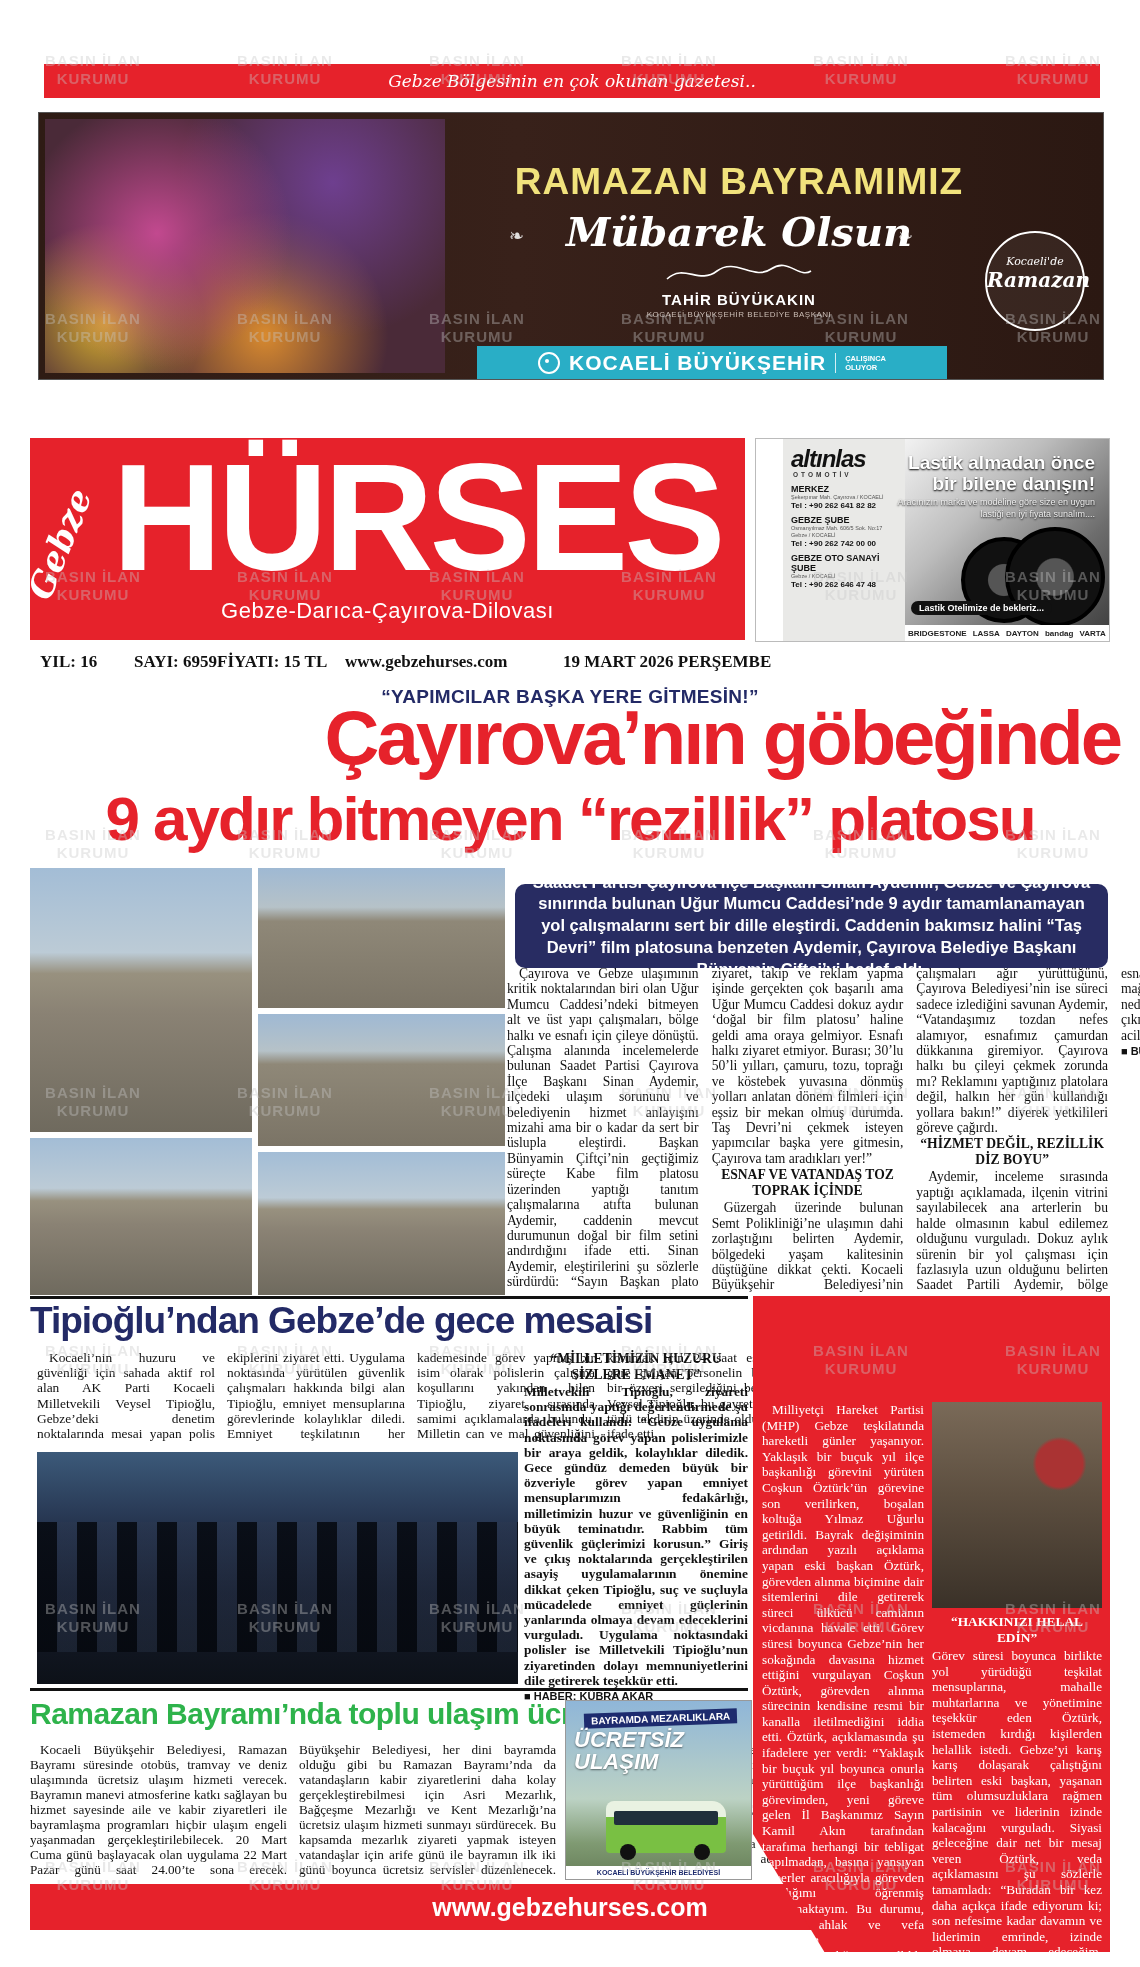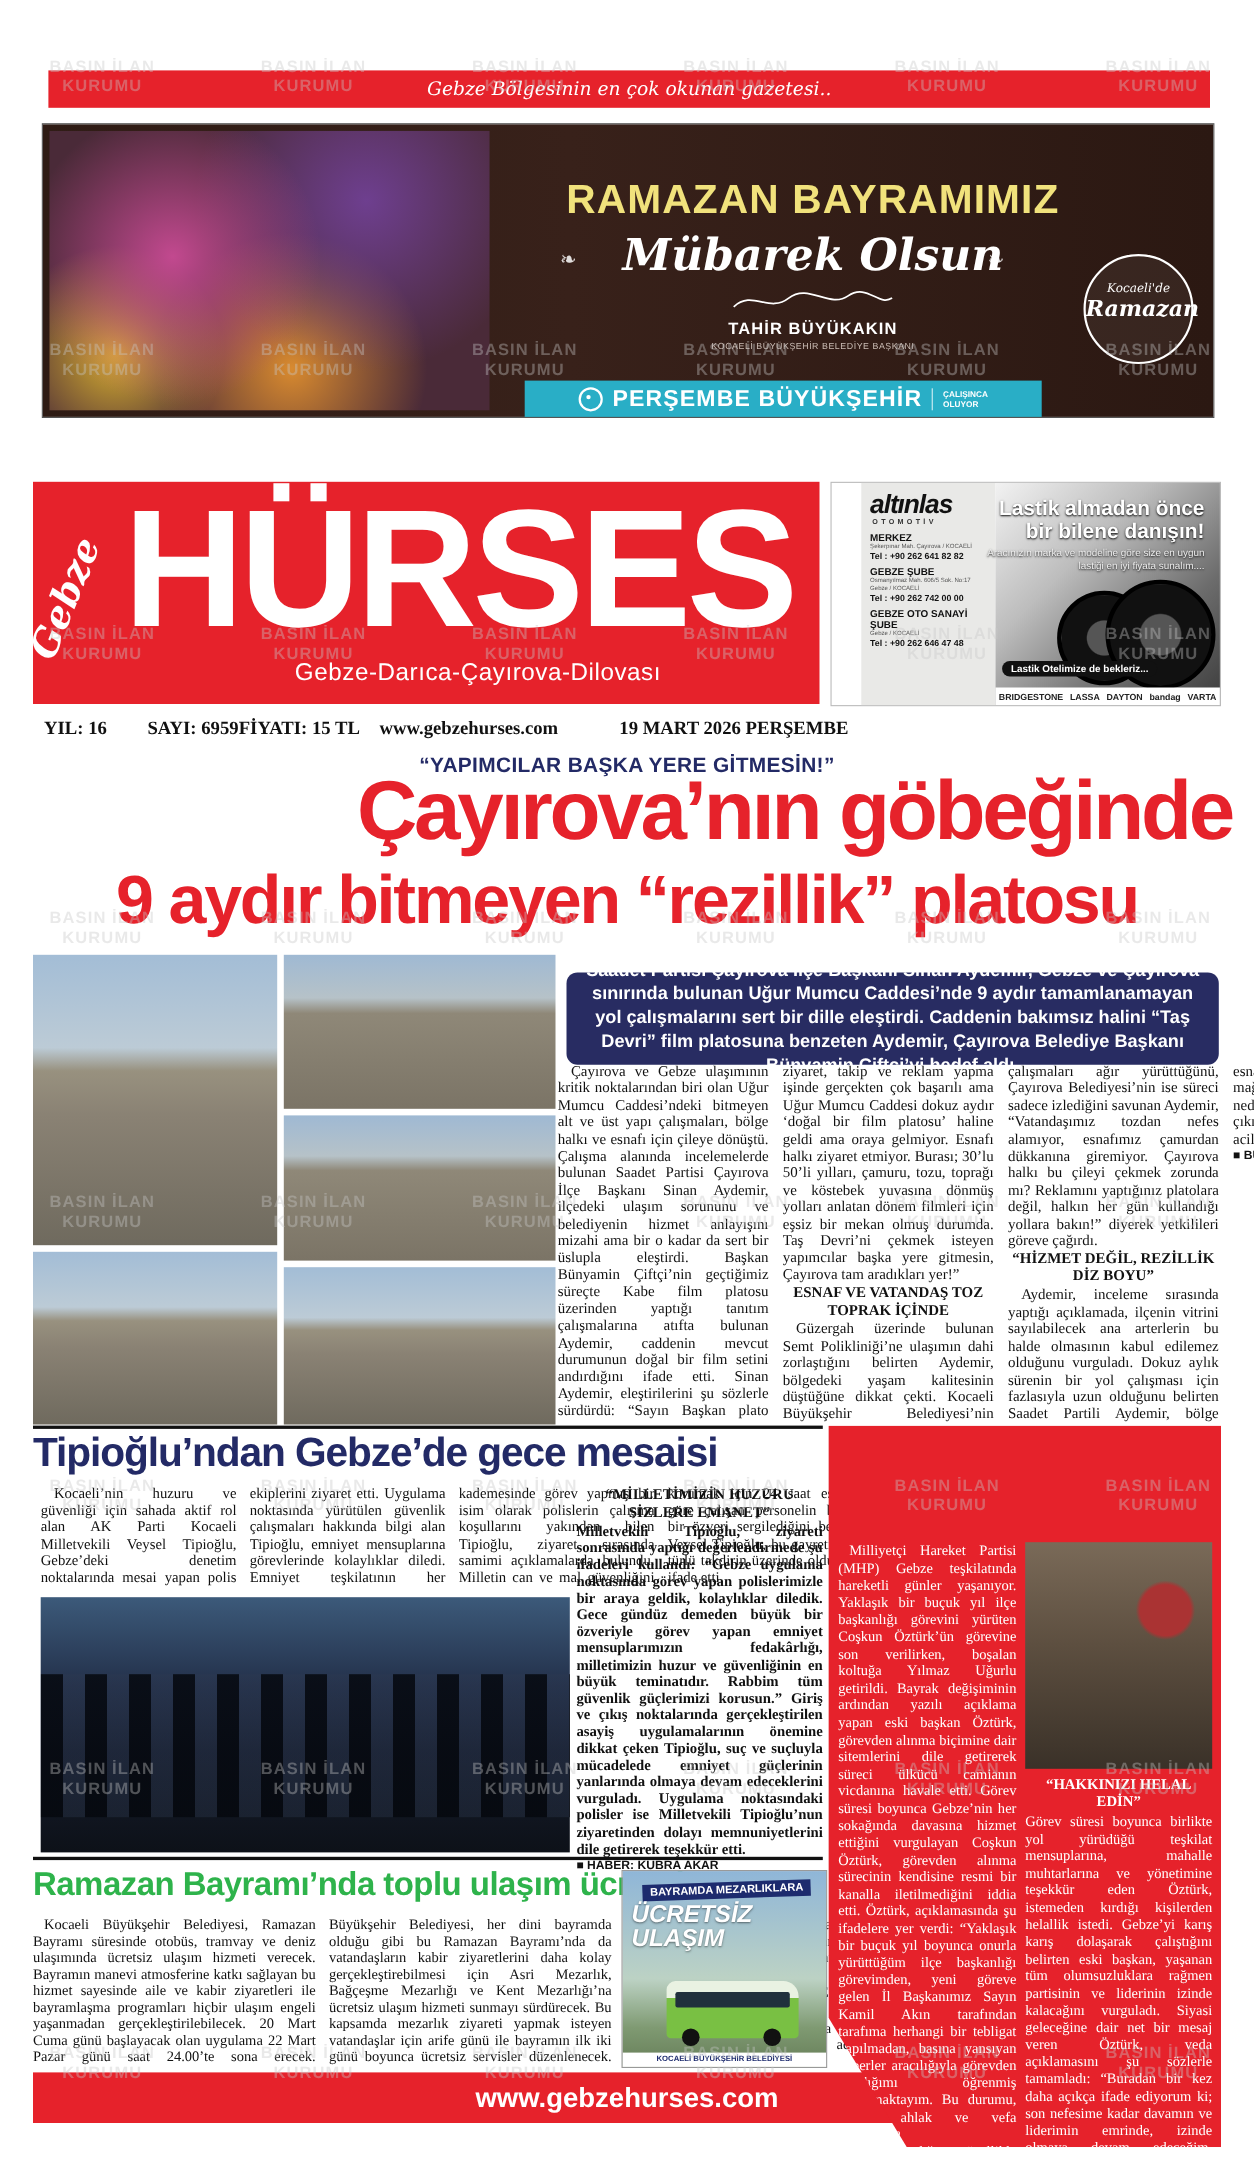--- a/index.html
+++ b/index.html
@@ -49,21 +49,21 @@
   .teal-sep{width:1px;height:20px;background:#fff;opacity:.8;}
   .teal-small{font:bold 7.5px "Liberation Sans",sans-serif;line-height:1.2;}
 
   
   .masthead{left:30px;top:438px;width:715px;height:202px;background:#e6222b;}
   .gebze-script{position:absolute;left:-28px;top:86px;transform:rotate(-68deg);color:#fff;
       font:italic bold 34px "DejaVu Serif",serif;}
   .hurses{position:absolute;left:62px;top:-8px;width:650px;text-align:center;color:#fff;
       font:bold 152px "Liberation Sans",sans-serif;letter-spacing:-4px;}
   .masthead-sub{position:absolute;left:0;top:160px;width:100%;text-align:center;color:#fff;
-      font:22px "Liberation Sans",sans-serif;letter-spacing:.5px;padding-left:47px;}
+      font:22px "Liberation Sans",sans-serif;letter-spacing:.5px;}
 
   
   .tiread{left:755px;top:438px;width:353px;height:202px;border:1px solid #bbb;display:flex;}
   .tiread-left{width:122px;background:#e9e9e7;padding:6px 6px 2px 8px;box-sizing:border-box;margin-left:27px;}
   .tire-brand{font:italic bold 24px "Liberation Sans",sans-serif;letter-spacing:-1px;color:#111;}
   .tire-brand-sub{font:bold 6.5px "Liberation Sans",sans-serif;letter-spacing:3px;color:#333;margin:-2px 0 6px 2px;}
   .branch{margin-bottom:5px;}
   .branch .bn{font:bold 9px "Liberation Sans",sans-serif;color:#111;}
   .branch .ba{font:5.5px "Liberation Sans",sans-serif;color:#555;line-height:1.25;}
   .branch .bt{font:bold 8px "Liberation Sans",sans-serif;color:#111;}
@@ -181,21 +181,21 @@
       <path d="M8 18 C 25 2, 40 24, 58 10 S 95 20, 112 8 S 140 18, 152 10" stroke="#fff" stroke-width="1.6" fill="none"></path>
     </svg>
     <div class="banner-name">TAHİR BÜYÜKAKIN</div>
     <div class="banner-nametitle">KOCAELİ BÜYÜKŞEHİR BELEDİYE BAŞKANI</div>
     <div class="banner-badge">
       <span class="b1">Kocaeli'de</span>
       <span class="b2">Ramazan</span>
     </div>
     <div class="banner-teal">
       <span class="kbb-logo"></span>
-      <span class="teal-brand">PERŞEMBE BÜYÜKŞEHİR</span>
+      <span class="teal-brand">KOCAELİ BÜYÜKŞEHİR</span>
       <span class="teal-sep"></span>
       <span class="teal-small">
         <span>ÇALIŞINCA</span><br>
         <span>OLUYOR</span>
       </span>
     </div>
   </div>
 
   <div class="abs masthead z1">
     <div class="gebze-script">Gebze</div>

